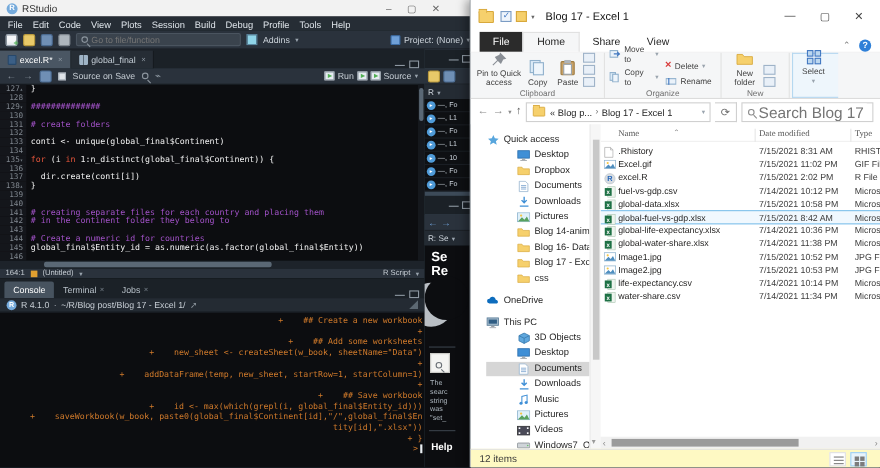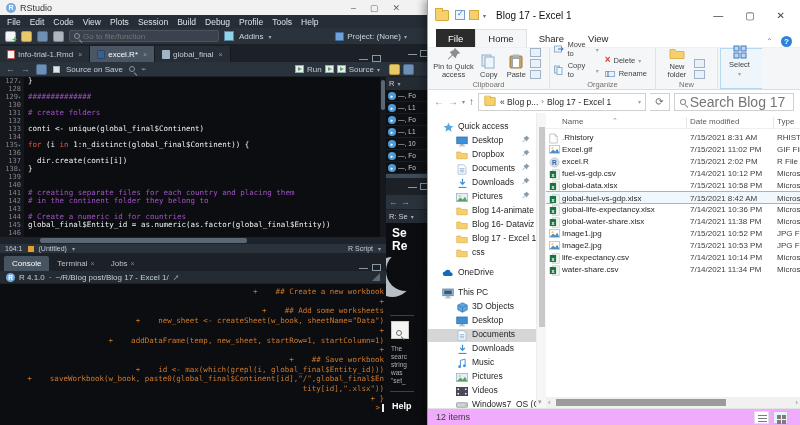--- a/index.html
+++ b/index.html
@@ -23,21 +23,21 @@
   .i-openfolder { background:#e8c969; border:1px solid #b99a3e; }
   .i-save { background:#6f8fb5; border:1px solid #4a6a90; }
   .i-print { background:#aeb6bd; border:1px solid #7d858d; }
   .rs-goto { height:12px; width:150px; background:#3a434d; border:1px solid #4a545f; border-radius:2px; display:flex; align-items:center; gap:3px; padding:0 4px; }
   .rs-goto input { background:transparent; border:none; outline:none; color:#97a2ad; font-size:8px; width:120px; font-family:"Liberation Sans",sans-serif; }
   .mag { width:6px; height:6px; border:1.4px solid #8b949d; border-radius:50%; position:relative; display:inline-block; }
   .mag::after { content:""; position:absolute; width:1.4px; height:4px; background:#8b949d; left:5px; top:4.5px; transform:rotate(-45deg); }
   .i-grid { width:10px; height:10px; background:linear-gradient(90deg,#8fd4e8 48%,#2a323c 48%,#2a323c 52%,#8fd4e8 52%); border:1px solid #5b87a0; }
   .rs-addins { font-size:8px; color:#ccd3da; }
   .caret { font-size:6px; color:#9aa4ae; }
-  .rs-project { margin-left:auto; display:flex; align-items:center; gap:3px; font-size:8px; color:#ccd3da; padding-right:20px; }
+  .rs-project { margin-left:auto; display:flex; align-items:center; gap:3px; font-size:8px; color:#ccd3da; padding-right:0; }
   .i-cube { width:9px; height:9px; background:#6fa0d8; border:1px solid #3d6ea8; border-radius:1px; }
 
   .rs-source { position:absolute; left:0; top:45px; width:386px; height:208px; }
   .rs-tabbar { height:17px; background:#1b2127; display:flex; align-items:flex-end; }
   .rs-tab { height:16px; display:flex; align-items:center; gap:3px; padding:0 7px; background:#262d35; border-right:1px solid #151a1f; font-size:8px; color:#c3ccd4; }
   .rs-tab.active { background:#4a5663; color:#fff; }
   .rs-tab .ticon { width:8px; height:9px; border-radius:1px; }
   .t-rmd { background:#f3f5f7; border:1px solid #b9574f; }
   .t-r { background:#3b5f86; border:1px solid #274precision; border:1px solid #27486b; }
   .t-grid { background:linear-gradient(90deg,#9fb4c6 45%,#5c6c7a 45%,#5c6c7a 55%,#9fb4c6 55%); }
@@ -137,43 +137,43 @@
   .crumb-sep { color:#777; font-size:8px; }
   .addr-caret { margin-left:auto; }
   .refreshbox { height:18px; width:20px; border:1px solid #d0d0d0; border-left:none; display:flex; align-items:center; justify-content:center; color:#6a6a6a; font-size:10px; }
   .searchbox { height:18px; flex:1; border:1px solid #d0d0d0; display:flex; align-items:center; gap:4px; padding:0 5px; }
   .searchbox .mag { border-color:#8a8a8a; } .searchbox .mag::after{ background:#8a8a8a; }
   .searchbox input { border:none; outline:none; font-size:14px; color:#767676; width:100%; font-family:"Liberation Sans",sans-serif; }
 
   .ex-body { position:absolute; left:0; top:113px; width:100%; height:295px; }
   .ex-side { position:absolute; left:0; top:0; width:108px; height:100%; overflow:hidden; }
   .side-item { position:absolute; left:0; width:108px; height:13px; display:flex; align-items:flex-start; gap:4px; font-size:8.5px; color:#1f1f1f; padding-left:14px; white-space:nowrap; }
-  .side-item.ind { padding-left:28px; }
+  .side-item.ind { padding-left:28px;margin-left:14px; }
   .side-item.sel { background:#d6d6d6; }
   .side-item .sic { width:12px; height:12px; flex:none; display:flex; align-items:center; justify-content:center; }
   .side-item .pin { position:absolute; right:6px; width:8px; height:8px; }
   .ex-sidescroll { position:absolute; left:108px; top:0; width:10px; height:100%; background:#f6f6f6; border-left:1px solid #ececec; }
   .ex-sidescroll .thumb { position:absolute; left:2px; top:14px; width:6px; height:200px; background:#c8c8c8; }
   .ex-sidescroll .dn { position:absolute; bottom:2px; left:1px; color:#9a9a9a; font-size:7px; }
   .ex-list { position:absolute; left:118px; top:0; width:254px; height:100%; overflow:hidden; }
   .lhead { position:absolute; top:0; left:0; width:100%; height:16px; border-bottom:1px solid #f0f0f0; font-size:8px; color:#595959; }
-  .lhead span { position:absolute; top:4px; }
+  .lhead span { position:absolute; top:4px;font-family:Liberation Serif, serif; }
   .h-name { left:16px; } .h-date { left:144px; } .h-type { left:231px; }
   .h-sort { left:66px; top:-1px; color:#8a8a8a; font-size:7px; }
   .h-div { position:absolute; top:2px; height:12px; border-left:1px solid #e5e5e5; }
   .frow { position:absolute; left:0; width:100%; height:12px; font-size:8px; color:#201f1e; }
   .frow span { position:absolute; top:1.5px; white-space:nowrap; }
   .f-ico { left:3px; top:1px; width:10px; height:10px; }
   .f-name { left:16px; } .f-date { left:144px; color:#3c3c3c; } .f-type { left:231px; color:#3c3c3c; }
   .frow.hover { background:#f0f8fe; border-top:1px solid #7fc0ea; border-bottom:1px solid #7fc0ea; height:13px; }
   .ex-hscroll { position:absolute; left:118px; bottom:0; width:254px; height:11px; background:#f1f1f1; }
   .ex-hscroll .thumb { position:absolute; left:10px; top:2px; width:170px; height:7px; background:#9b9b9b; }
   .ex-hscroll .lar { position:absolute; left:2px; top:1px; color:#8a8a8a; font-size:8px; }
   .ex-hscroll .rar { position:absolute; right:2px; top:1px; color:#8a8a8a; font-size:8px; }
-  .ex-status { position:absolute; left:0; bottom:0; width:100%; height:17px; background:#f0abfc; border-top:1px solid #e3e3e3; display:flex; align-items:center; padding:0 8px;justify-content:space-between; }
+  .ex-status { position:absolute; left:0; bottom:0; width:100%; height:17px; background:#fef9c3; border-top:1px solid #e3e3e3; display:flex; align-items:center; padding:0 8px;justify-content:space-between; }
   .ex-status .cnt { font-size:9px; color:#3b3b3b; }
   .viewbtns { margin-left:auto; display:flex; gap:4px; padding-right:4px; }
   .vb { width:15px; height:13px; border:1px solid #e0e0e0; background:#fff; position:relative; }
   .vb.hl { border-color:#9ed0f2; background:#e7f3fb; }
   .vb.lines::after { content:""; position:absolute; left:3px; top:3px; width:9px; height:1.5px; background:#7c7c7c; box-shadow:0 3px 0 #7c7c7c, 0 6px 0 #7c7c7c; }
   .vb.thumbs::after { content:""; position:absolute; left:3px; top:3px; width:4px; height:4px; background:#7c7c7c; box-shadow:5px 0 0 #7c7c7c, 0 5px 0 #7c7c7c, 5px 5px 0 #7c7c7c; }
   svg { display:block; }
 </style>
 </head>
 <body>
@@ -217,25 +217,20 @@
       <span class="caret">▾</span>
       <div class="rs-project">
         <span class="i-cube"></span>
         <span>Project: (None)</span>
         <span class="caret">▾</span>
       </div>
     </div>
 
     <div class="rs-source">
       <div class="rs-tabbar" id="rs-tabs">
-          <div class="rs-tab">
-            <span class="ticon t-rmd"></span>
-            <span>Info-trial-1.Rmd</span>
-            <span class="x">×</span>
-          </div>
           <div class="rs-tab active">
             <span class="ticon t-r"></span>
             <span>excel.R*</span>
             <span class="x">×</span>
           </div>
           <div class="rs-tab">
             <span class="ticon t-grid"></span>
             <span>global_final</span>
             <span class="x">×</span>
           </div>

